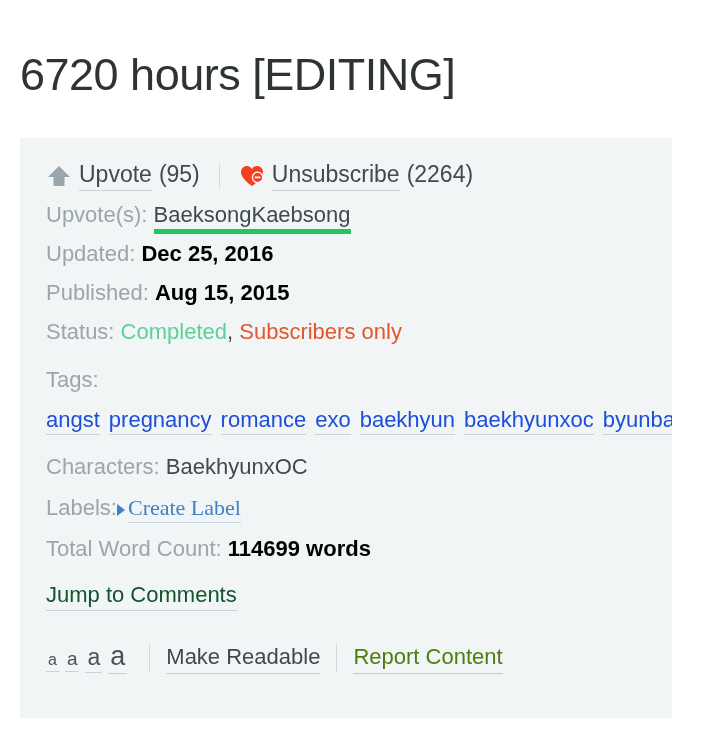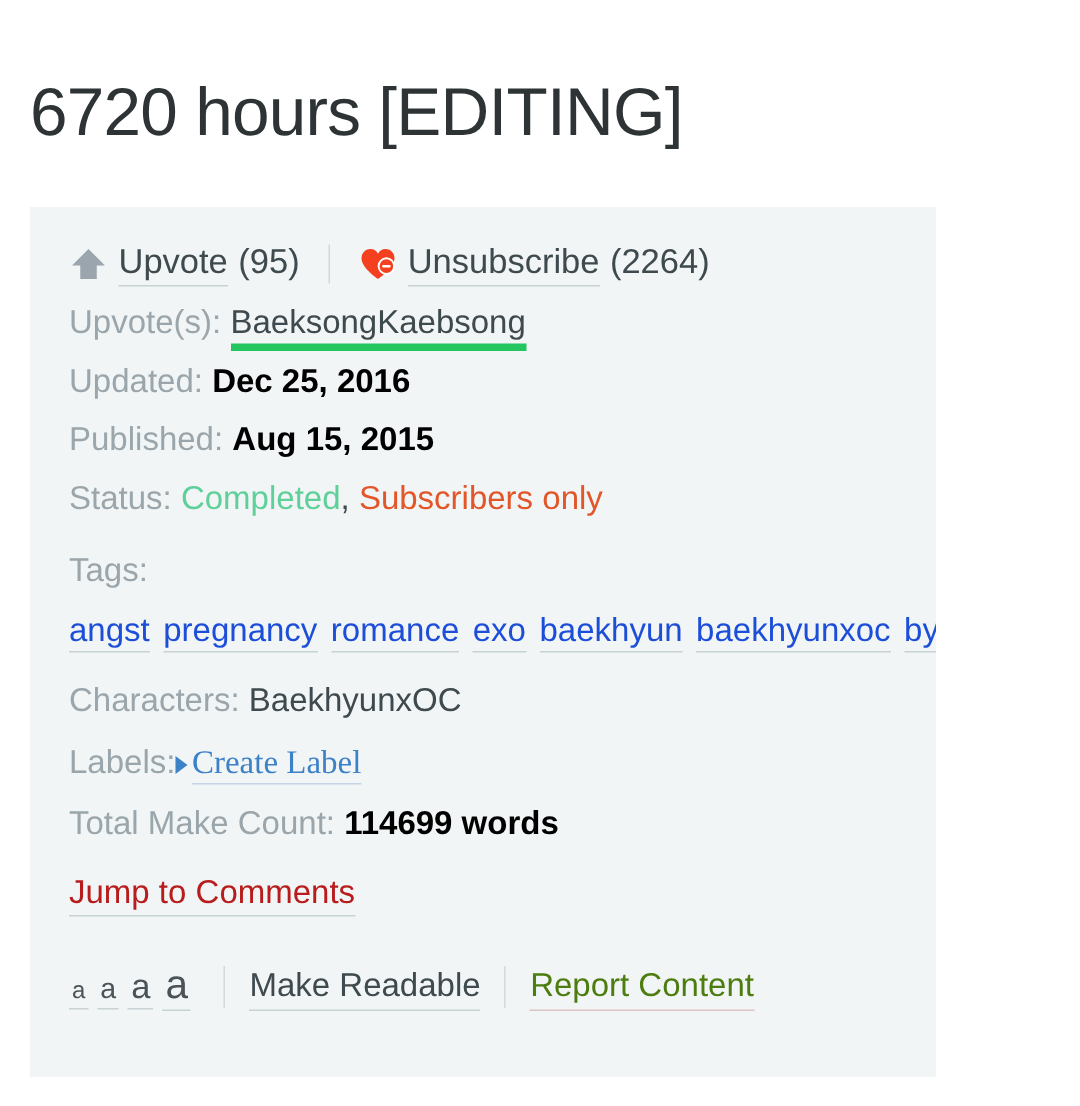--- a/index.html
+++ b/index.html
@@ -9,21 +9,21 @@
   }
   body {
     width: 720px;
     height: 737px;
     font-family: "Liberation Sans", sans-serif;
     -webkit-font-smoothing: antialiased;
   }
 
   .page {
     position: relative;
-    width: 624px;
+    width: 672px;
     height: 737px;
     overflow: hidden;
     background: #ffffff;
   }
 
   
   .story-title {
     position: absolute;
     left: 20px;
     top: 50px;
@@ -157,21 +157,21 @@
   }
 
   
   .jump-row {
     margin-top: 22px;
     margin-bottom: 26px;
     font-size: 22px;
     white-space: nowrap;
   }
   .jump-link {
-    color: #b91c1c;
+    color: #14532d;
     border-bottom: 1px solid #c8d2d4;
     padding-bottom: 3px;
   }
 
   
   .bottom-bar {
     display: flex;
     align-items: flex-end;
     height: 40px;
   }
@@ -276,21 +276,21 @@
     <div class="meta-row">
       <span class="meta-label">Characters:</span>
       <span class="meta-value-plain">BaekhyunxOC</span>
     </div>
 
     <div class="labels-row">
       <span class="meta-label">Labels:</span><span class="caret-right"></span><span class="create-label-link">Create Label</span>
     </div>
 
     <div class="meta-row">
-      <span class="meta-label">Total Make Count:</span>
+      <span class="meta-label">Total Word Count:</span>
       <span class="meta-value">114699 words</span>
     </div>
 
     <div class="jump-row">
       <span class="jump-link">Jump to Comments</span>
     </div>
 
     <div class="bottom-bar">
       <div class="font-sizes">
         <span class="font-size-btn fs-1">a</span>

